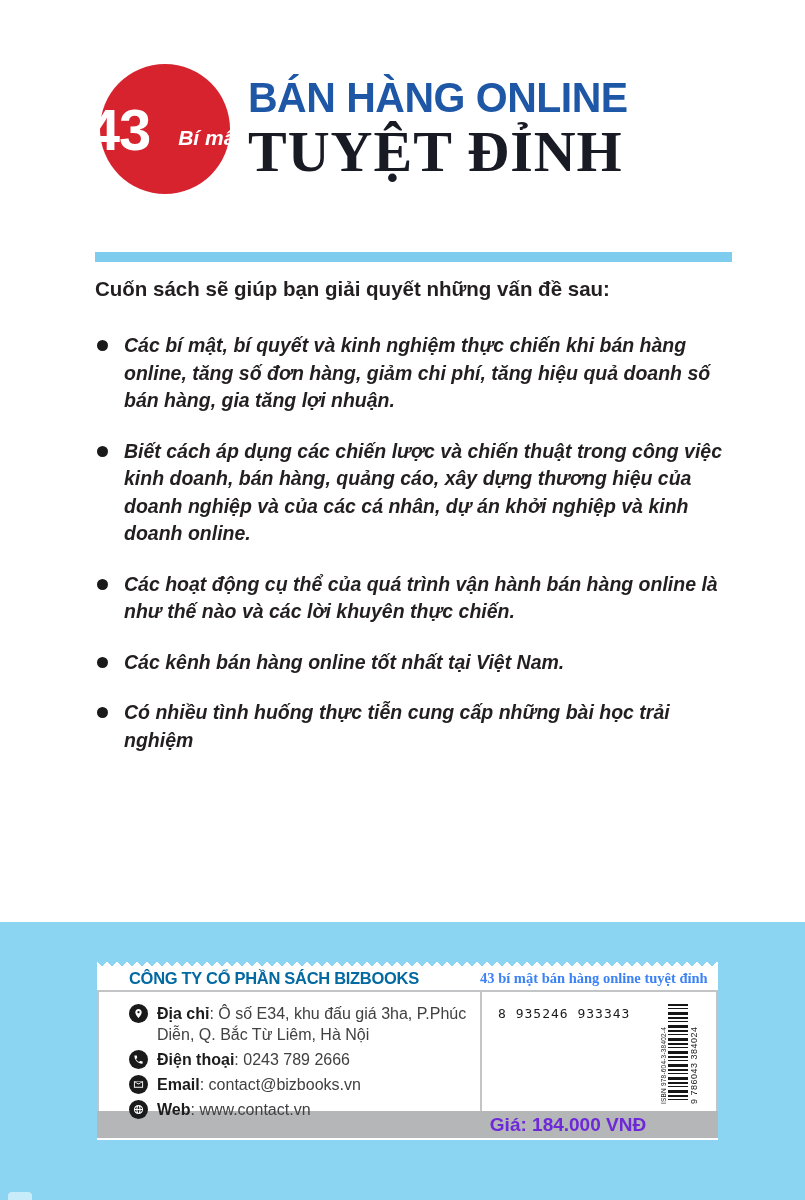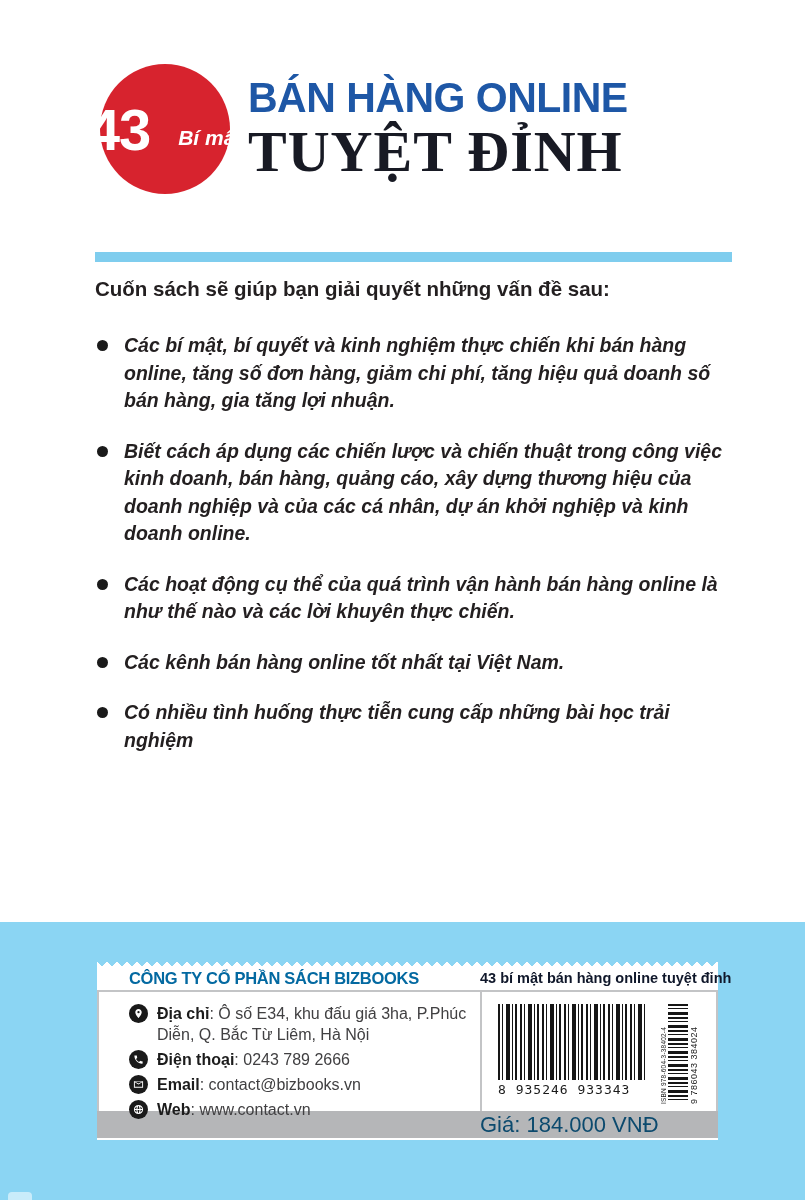--- a/index.html
+++ b/index.html
@@ -43,50 +43,50 @@
     border-radius:4px 4px 0 0;}
 
   
   .pub-card{position:absolute;left:97px;top:966px;width:621px;height:174px;background:#fff;}
   .perforation{position:absolute;left:0;top:-6px;width:100%;height:6px;
     background-image:linear-gradient(45deg,#fff 3px,transparent 0),linear-gradient(-45deg,#fff 3px,transparent 0);
     background-position:left bottom;background-repeat:repeat-x;background-size:10px 6px;}
   .card-header{display:flex;height:26px;align-items:center;border-bottom:2px solid var(--divider);}
   .company-name{flex:0 0 383px;padding-left:32px;font-size:16.5px;font-weight:700;
     letter-spacing:-0.3px;color:#0369a1;white-space:nowrap;}
-  .small-title{flex:1;text-align:center;font-size:14.5px;font-weight:700;color:#0f172a;white-space:nowrap;}
+  .small-title{flex:1;font-size:14.5px;font-weight:700;color:#3b82f6;white-space:nowrap;font-family:Liberation Serif, serif;}
   .card-content{display:flex;height:119px;border-left:2px solid var(--divider);border-right:2px solid var(--divider);}
   .contact-col{flex:0 0 381px;padding:11px 6px 0 30px;}
   .contact-row{display:flex;font-size:16px;line-height:21px;color:var(--contact-text);margin-bottom:4px;}
   .contact-icon{flex:0 0 19px;width:19px;height:19px;border-radius:50%;background:#1a1a1a;
     display:flex;align-items:center;justify-content:center;margin:1px 9px 0 0;}
   .contact-icon svg{width:11px;height:11px;fill:#fff;}
   .contact-text{flex:1;}
   .contact-label{font-weight:700;color:#1c1c1c;}
 
   .barcode-col{flex:1;border-left:2px solid var(--divider);display:flex;padding:12px 4px 0 16px;}
-  .barcode-main{width:148px;display:flex;flex-direction:column;}
+  .barcode-main{width:148px;display:flex;flex-direction:row;}
   .barcode-bars{height:76px;background:repeating-linear-gradient(90deg,
       var(--bar-ink) 0 2px,#fff 2px 4px,var(--bar-ink) 4px 5px,#fff 5px 8px,
       var(--bar-ink) 8px 12px,#fff 12px 14px,var(--bar-ink) 14px 15px,#fff 15px 17px,
       var(--bar-ink) 17px 19px,#fff 19px 22px);}
   .barcode-digits{font-family:"DejaVu Sans Mono","Liberation Mono",monospace;font-size:13px;
     letter-spacing:1px;color:#1a1a1a;margin-top:2px;white-space:nowrap;}
   .barcode-mini{display:flex;margin-left:14px;height:100px;}
   .vtext{writing-mode:vertical-rl;transform:rotate(180deg);white-space:nowrap;color:#1a1a1a;}
   .isbn-label{font-size:6.5px;letter-spacing:0.2px;margin-right:1px;}
   .mini-bars{width:20px;height:96px;background:repeating-linear-gradient(180deg,
       var(--bar-ink) 0 2px,#fff 2px 4px,var(--bar-ink) 4px 5px,#fff 5px 8px,
       var(--bar-ink) 8px 11px,#fff 11px 13px);}
   .isbn-digits{font-size:9px;letter-spacing:0.5px;margin-left:1px;}
 
   .price-bar{display:flex;height:27px;background:var(--price-bar);align-items:center;}
   .price-spacer{flex:0 0 383px;}
-  .price-text{flex:1;text-align:center;padding-right:62px;font-size:22px;font-weight:400;
-    color:#0c4a6e;white-space:nowrap;}
+  .price-text{flex:1;text-align:center;padding-right:62px;font-size:19px;font-weight:700;
+    color:#6d28d9;white-space:nowrap;}
 </style>
 </head>
 <body>
 
 <div class="page">
 
   <div class="badge">
     <div class="badge-number">43</div>
     <div class="badge-label">Bí mật</div>
   </div>

